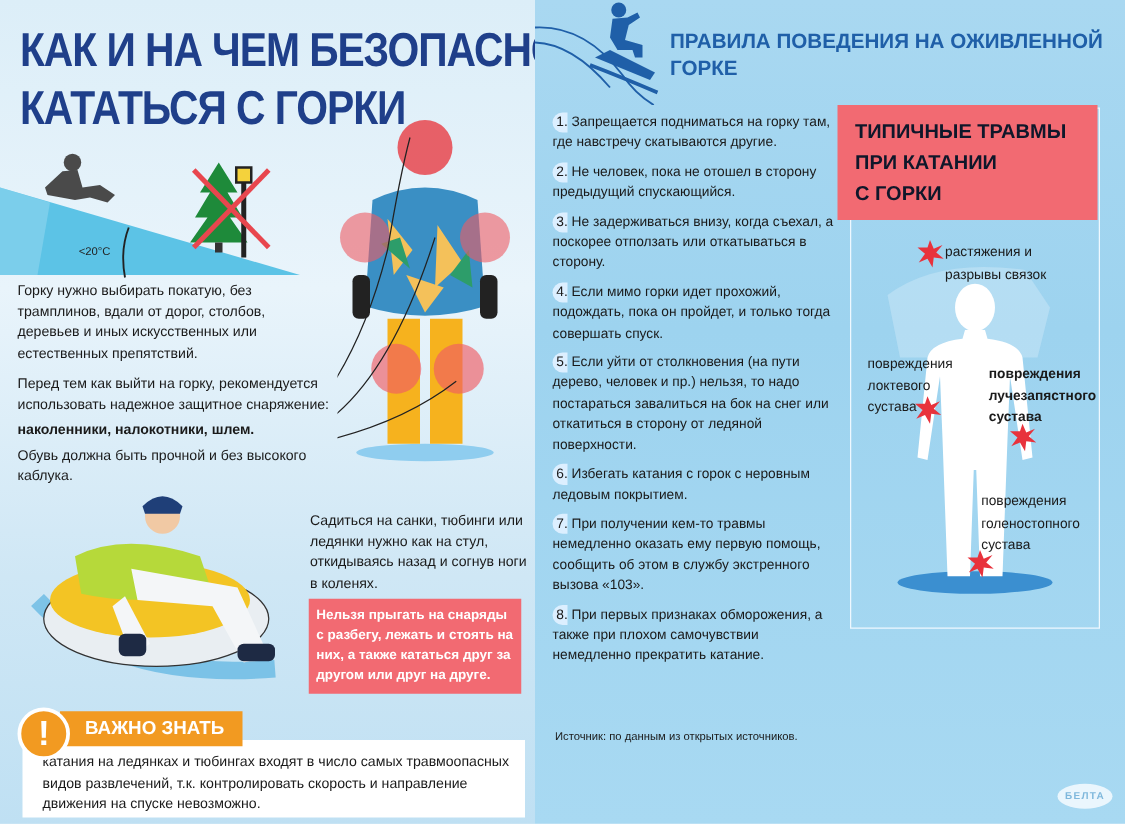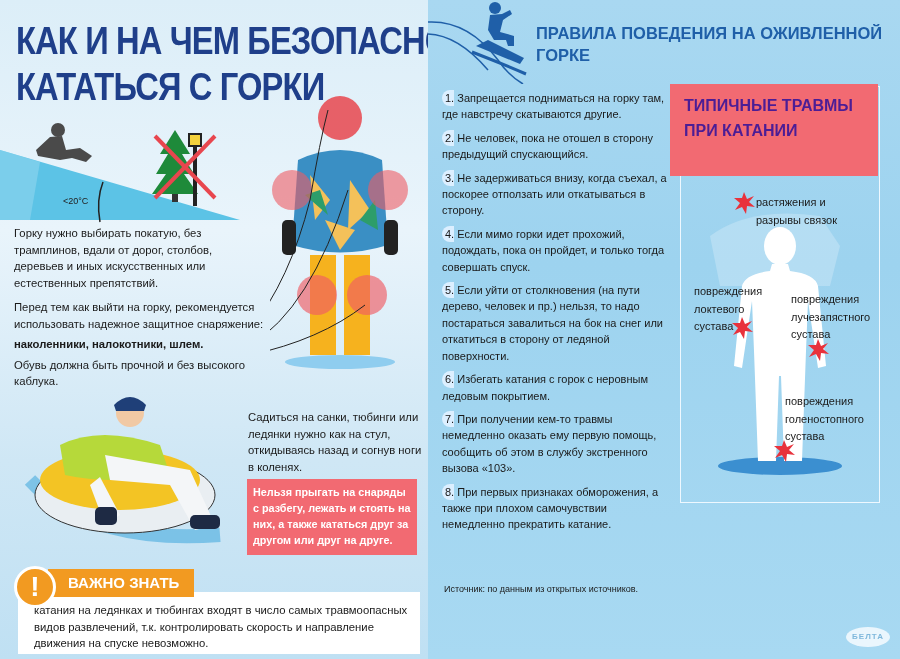--- a/index.html
+++ b/index.html
@@ -41,21 +41,21 @@
     font-weight: bold; color: #1f5fa8; }
   .sled-icon { position: absolute; left: 0; top: 0; width: 110px; height: 84px; }
 
   .rules { position: absolute; left: 14px; top: 90px; width: 230px; list-style: none; }
   .rules li { position: relative; font-size: 11px; line-height: 16.4px; color: #1a1a1a; margin-bottom: 7px; padding-left: 0; }
   .rules li .num { display: inline-block; background: #dcefff; border-radius: 9px 0 0 9px; padding-left: 3px; }
   .source { position: absolute; left: 16px; top: 544px; font-size: 9px; color: #1a1a1a; margin-top: 40px; }
 
   .inj-frame { position: absolute; left: 252px; top: 86px; width: 200px; height: 417px; border: 1.5px solid #eef8ff; }
   .inj-head { position: absolute; left: 242px; top: 84px; width: 208px; height: 92px; background: #f26a72;
-    color: #4c1d95; font-weight: bold; font-size: 16px; line-height: 25px; padding: 9px 0 0 14px; }
+    color: #0f172a; font-weight: bold; font-size: 16px; line-height: 25px; padding: 9px 0 0 14px; }
   .inj-label { position: absolute; font-size: 11px; line-height: 17.5px; color: #1a1a1a; }
   .credit { position: absolute; left: 336px; top: 632px; font-size: 10px; color: #222; margin-top: 40px; }
   .belta { position: absolute; left: 418px; top: 627px; width: 44px; height: 20px; border-radius: 50%;
     background: #eaf6fd; color: #7fb8dc; font-size: 8px; font-weight: bold; text-align: center; line-height: 20px; letter-spacing: 1px; }
 </style>
 </head>
 <body>
 
 <div class="left-panel">
   <div class="main-title">
@@ -169,21 +169,22 @@
     <g fill="#e8323c">
       <polygon points="64,16 67,23 74,20 69,26 75,31 67,30 66,38 62,31 55,34 60,27 54,22 62,22"></polygon>
       <polygon points="62,141 65,148 72,145 67,151 73,156 65,155 64,163 60,156 53,159 58,152 52,147 60,147"></polygon>
       <polygon points="138,163 141,170 148,167 143,173 149,178 141,177 140,185 136,178 129,181 134,174 128,169 136,169"></polygon>
       <polygon points="104,264 107,271 114,268 109,274 115,279 107,278 106,286 102,279 95,282 100,275 94,270 102,270"></polygon>
     </g>
   </svg>
   <div class="inj-head">
     <div>ТИПИЧНЫЕ ТРАВМЫ</div>
     <div>ПРИ КАТАНИИ</div>
+    <div>С ГОРКИ</div>
   </div>
   <div class="inj-label" style="left:266px;top:283px;width:76px;">повреждения локтевого сустава</div>
   <div class="inj-label" style="left:328px;top:194px;width:90px;">растяжения и разрывы связок</div>
-  <div class="inj-label" style="left:363px;top:291px;width:80px;">повреждения лучезапястного сустава</div>
+  <div class="inj-label" style="left:363px;top:291px;width:80px;font-weight:bold;">повреждения лучезапястного сустава</div>
   <div class="inj-label" style="left:357px;top:393px;width:84px;">повреждения голеностопного сустава</div>
 
   <div class="credit">© Инфографика</div>
   <div class="belta">БЕЛТА</div>
 </div>
 
 </body></html>

